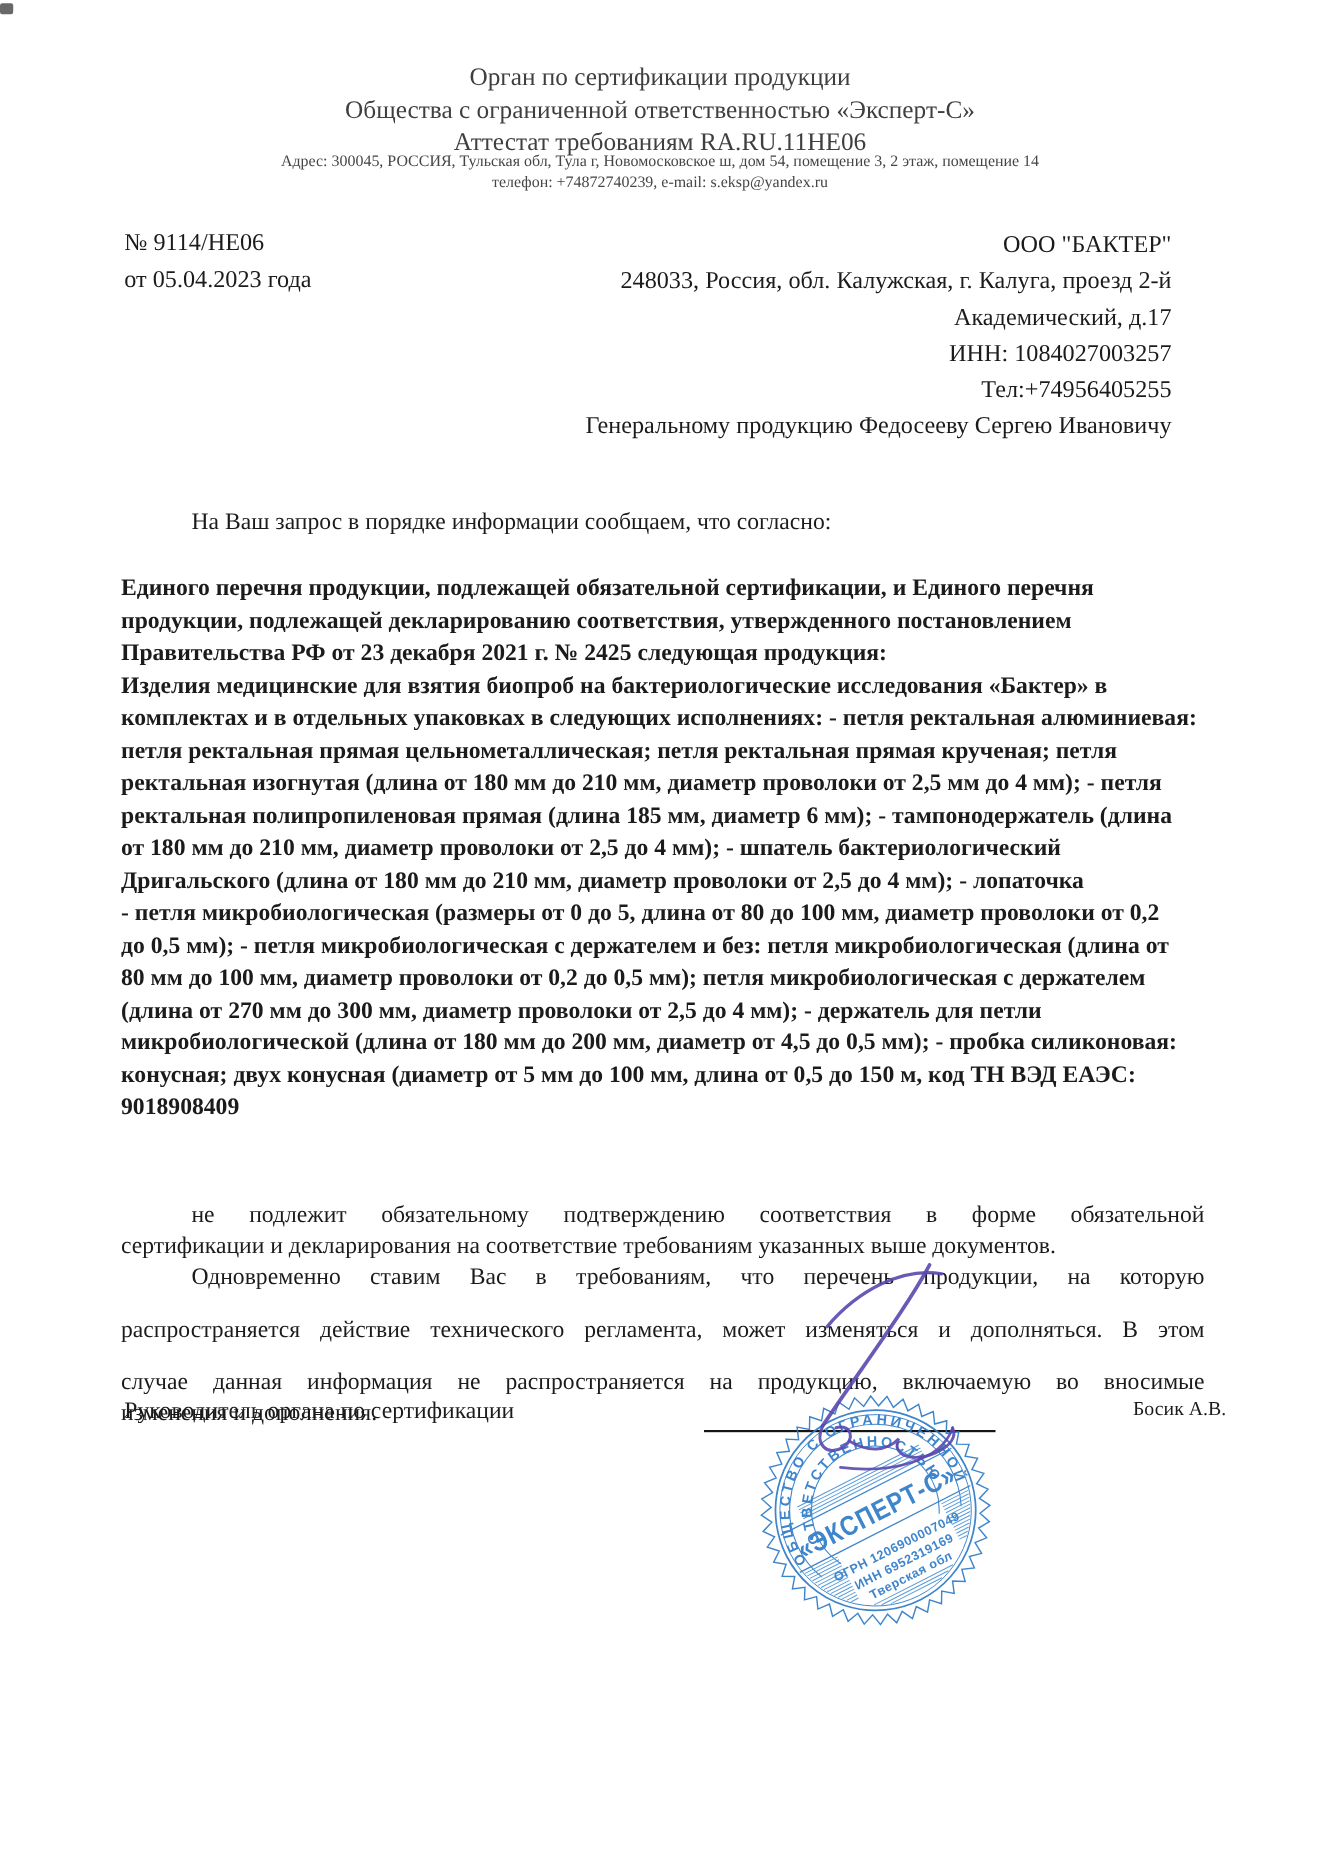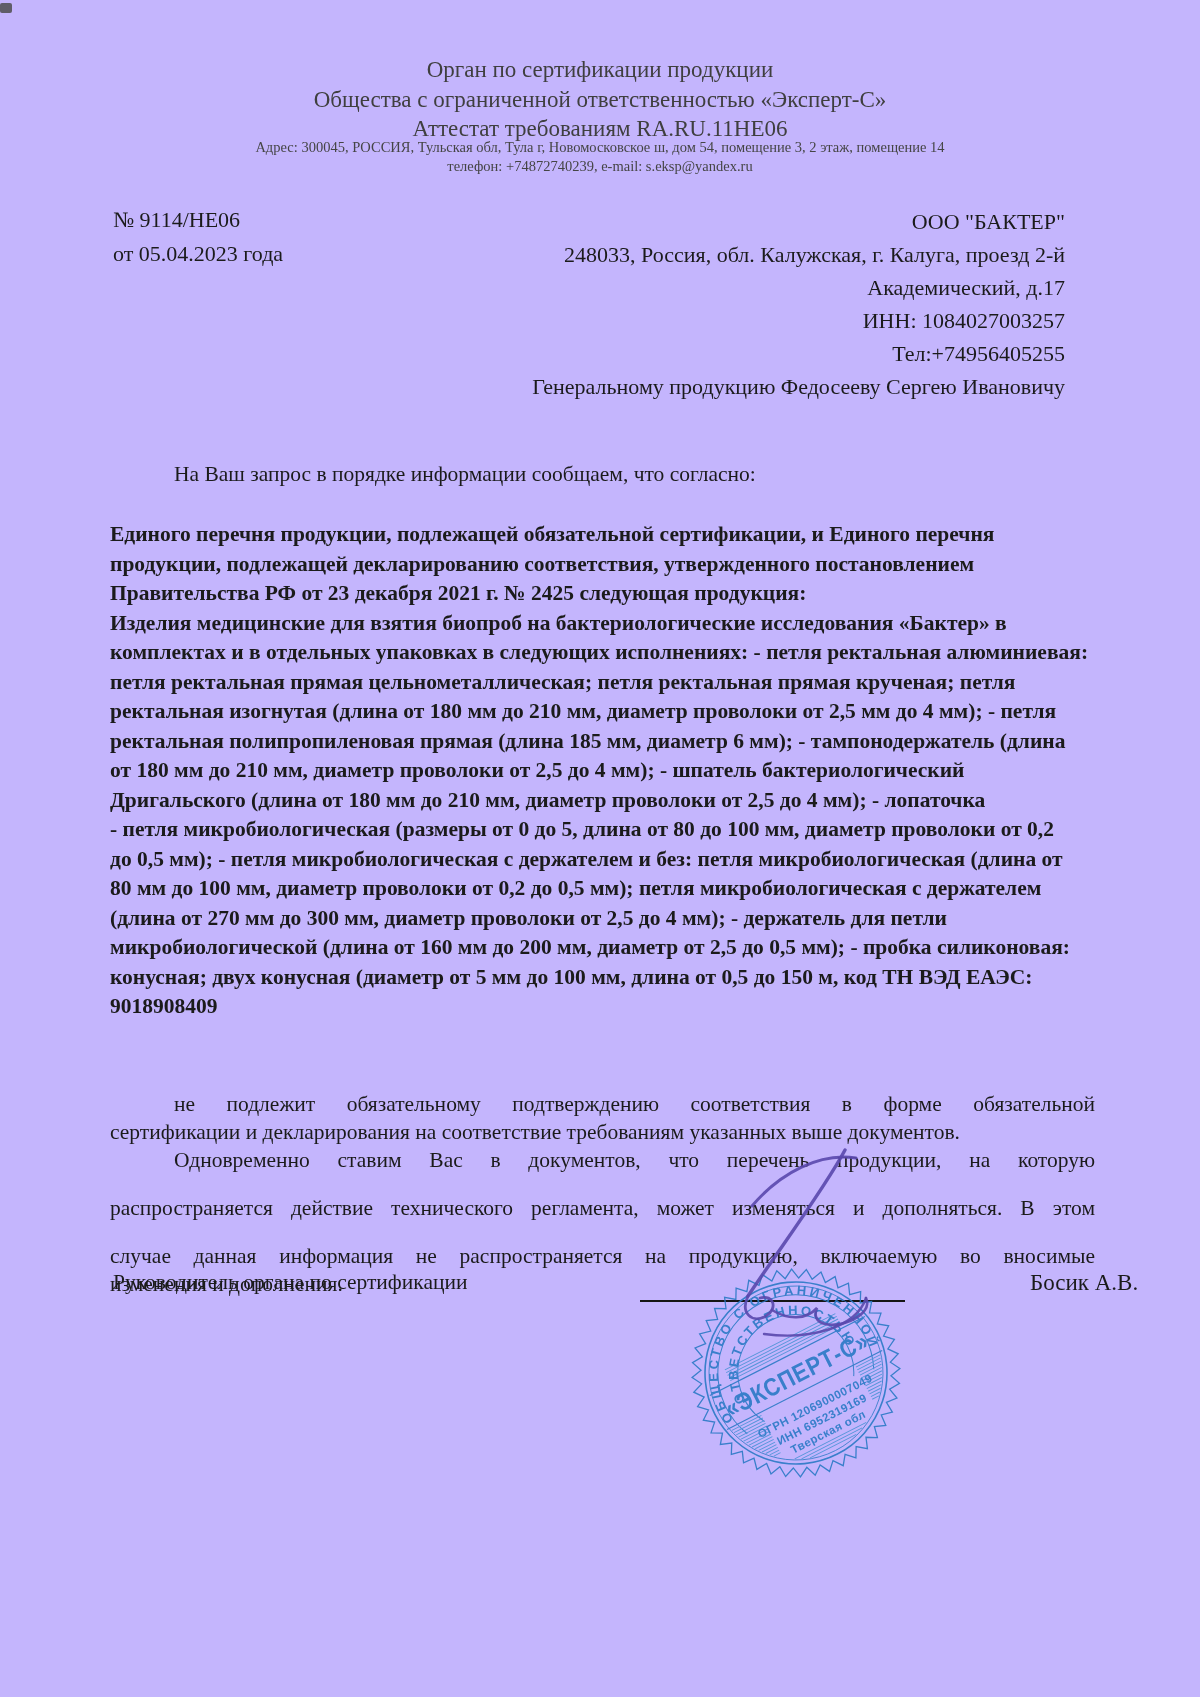--- a/index.html
+++ b/index.html
@@ -1,18 +1,18 @@
 <!DOCTYPE html>
 <html><head>
 <meta charset="utf-8">
 <style>
   html,body{margin:0;padding:0;background:#e8e8e8;}
   .page{
     position:relative;width:1200px;height:1697px;margin:0 auto;
-    background:#c4b5fd;overflow:hidden;
+    background:#ffffff;overflow:hidden;
     font-family:"Liberation Serif","DejaVu Serif",serif;
     color:#1b1b1b;
   }
   .abs{position:absolute;}
   
   .hdr{left:0;right:0;text-align:center;color:#3f3f3f;}
   .hdr-big{font-size:23px;line-height:29px;}
   .hdr-small{font-size:14.5px;line-height:19px;color:#454545;}
   
   .ref{left:113px;top:203px;font-size:22px;line-height:34px;}
@@ -21,21 +21,21 @@
   .body-block{left:110px;width:985px;font-size:21.5px;}
   .intro{top:462px;text-indent:64px;}
   .mainpara{top:520px;line-height:29.5px;font-weight:bold;}
   .mline{white-space:nowrap;}
   .c1{top:1070px;line-height:28px;}
   .c2{top:1126px;line-height:28px;}
   .jl{text-align:justify;text-align-last:justify;margin-top:20px;}
   .indent{text-indent:64px;}
   
   .sig-title{left:113px;top:1270px;font-size:21.5px;}
-  .sig-name{left:1030px;top:1270px;font-size:23px;}
+  .sig-name{left:1030px;top:1270px;font-size:18px;}
   .sig-line{left:640px;top:1300px;width:265px;height:2px;background:#151515;}
   
   .stamp{left:656px;top:1233px;opacity:.92;}
   .stamp *{stroke:#2e7bc7;}
   .stamp text,.stamp textPath{stroke:none;fill:#2e7bc7;font-family:"Liberation Sans","DejaVu Sans",sans-serif;font-weight:bold;}
   .stamp .ring{font-size:13px;letter-spacing:3px;}
   .stamp .ring2{font-size:13px;letter-spacing:2.5px;}
   .stamp .stamp-name{font-size:25px;letter-spacing:1px;}
   .stamp .small{font-size:11.5px;letter-spacing:.5px;}
   .stamp line,.stamp circle,.stamp polygon,.stamp path{fill:none;}
@@ -81,32 +81,32 @@
     <div class="mline">комплектах и в отдельных упаковках в следующих исполнениях: - петля ректальная алюминиевая:</div>
     <div class="mline">петля ректальная прямая цельнометаллическая; петля ректальная прямая крученая; петля</div>
     <div class="mline">ректальная изогнутая (длина от 180 мм до 210 мм, диаметр проволоки от 2,5 мм до 4 мм); - петля</div>
     <div class="mline">ректальная полипропиленовая прямая (длина 185 мм, диаметр 6 мм); - тампонодержатель (длина</div>
     <div class="mline">от 180 мм до 210 мм, диаметр проволоки от 2,5 до 4 мм); - шпатель бактериологический</div>
     <div class="mline">Дригальского (длина от 180 мм до 210 мм, диаметр проволоки от 2,5 до 4 мм); - лопаточка</div>
     <div class="mline">- петля микробиологическая (размеры от 0 до 5, длина от 80 до 100 мм, диаметр проволоки от 0,2</div>
     <div class="mline">до 0,5 мм); - петля микробиологическая с держателем и без: петля микробиологическая (длина от</div>
     <div class="mline">80 мм до 100 мм, диаметр проволоки от 0,2 до 0,5 мм); петля микробиологическая с держателем</div>
     <div class="mline">(длина от 270 мм до 300 мм, диаметр проволоки от 2,5 до 4 мм); - держатель для петли</div>
-    <div class="mline">микробиологической (длина от 160 мм до 200 мм, диаметр от 2,5 до 0,5 мм); - пробка силиконовая:</div>
+    <div class="mline">микробиологической (длина от 180 мм до 200 мм, диаметр от 4,5 до 0,5 мм); - пробка силиконовая:</div>
     <div class="mline">конусная; двух конусная (диаметр от 5 мм до 100 мм, длина от 0,5 до 150 м, код ТН ВЭД ЕАЭС:</div>
     <div class="mline">9018908409</div>
   </div>
 
   <div class="abs body-block c1">
     <div class="jl indent">не подлежит обязательному подтверждению соответствия в форме обязательной</div>
     <div>сертификации и декларирования на соответствие требованиям указанных выше документов.</div>
   </div>
 
   <div class="abs body-block c2">
-    <div class="jl indent">Одновременно ставим Вас в документов, что перечень продукции, на которую</div>
+    <div class="jl indent">Одновременно ставим Вас в требованиям, что перечень продукции, на которую</div>
     <div class="jl">распространяется действие технического регламента, может изменяться и дополняться. В этом</div>
     <div class="jl">случае данная информация не распространяется на продукцию, включаемую во вносимые</div>
     <div>изменения и дополнения.</div>
   </div>
 
   <div class="abs sig-title">Руководитель органа по сертификации</div>
   <div class="abs sig-line"></div>
   <div class="abs sig-name">Босик А.В.</div>
 
   <svg class="abs stamp" width="280" height="280" viewBox="-140 -140 280 280">

